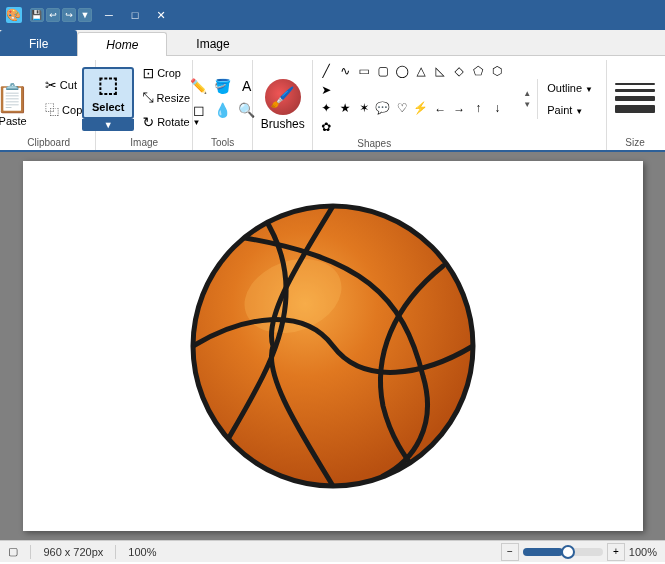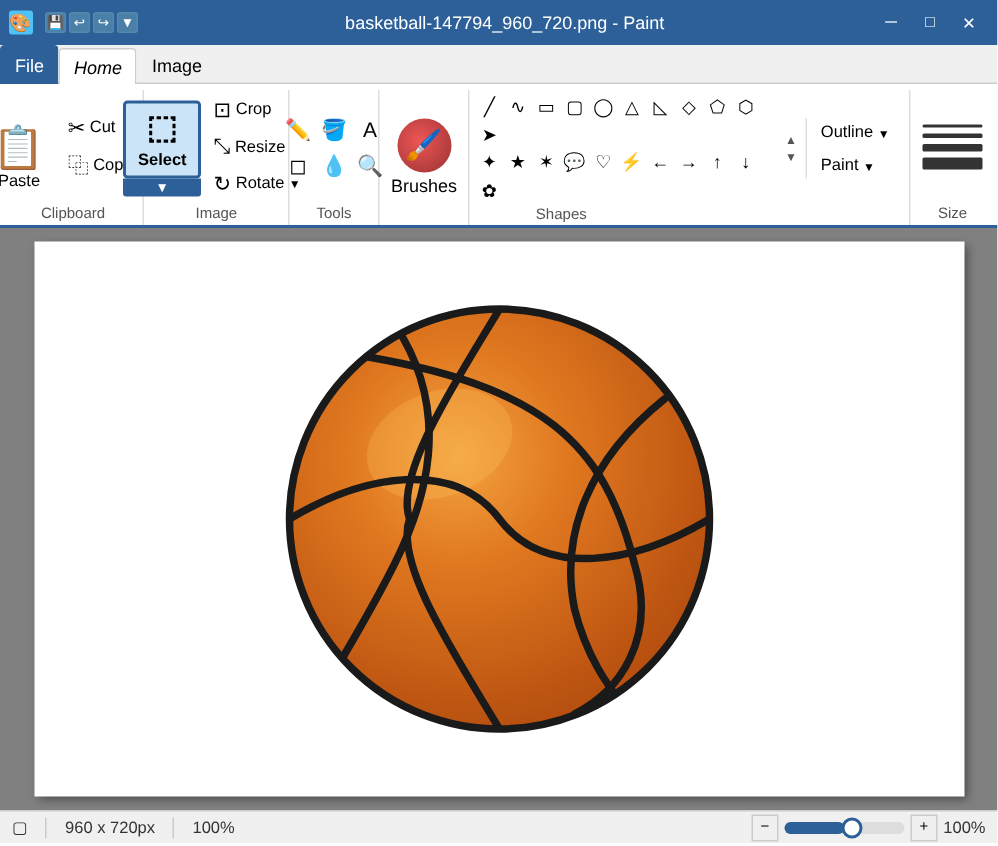--- a/index.html
+++ b/index.html
@@ -53,21 +53,21 @@
 
     
     .ribbon-tabs {
       background: #f0f0f0;
       height: 26px;
       display: flex;
       align-items: flex-end;
       border-bottom: 1px solid #ccc;
     }
     .ribbon-tab {
-      padding: 4px 9px;
+      padding: 4px 28px;
       font-size: 12px;
       cursor: pointer;
       border: 1px solid transparent;
       border-bottom: none;
       border-radius: 3px 3px 0 0;
       height: 24px;
       display: flex; align-items: center;
     }
     .ribbon-tab.active {
       background: #fff;
@@ -315,21 +315,20 @@
 <body>
 
 <div class="title-bar">
   <div class="title-bar-icon">🎨</div>
   <div class="title-bar-controls">
     <div class="title-bar-btn">💾</div>
     <div class="title-bar-btn">↩</div>
     <div class="title-bar-btn">↪</div>
     <div class="title-bar-btn">▼</div>
   </div>
-  <div class="title-bar-title">basketball-147794_960_720.png - Paint</div>
   <div class="title-bar-window-controls">
     <button class="win-ctrl">─</button>
     <button class="win-ctrl">□</button>
     <button class="win-ctrl close">✕</button>
   </div>
 </div>
 
 <div class="ribbon-tabs">
   <div class="ribbon-tab file">File</div>
   <div class="ribbon-tab active">Home</div>

